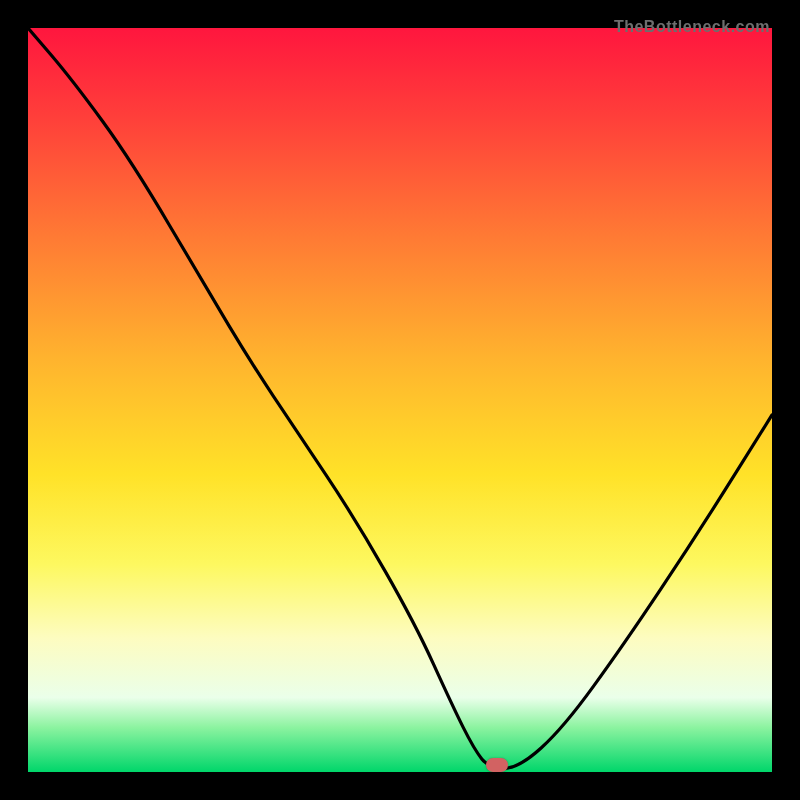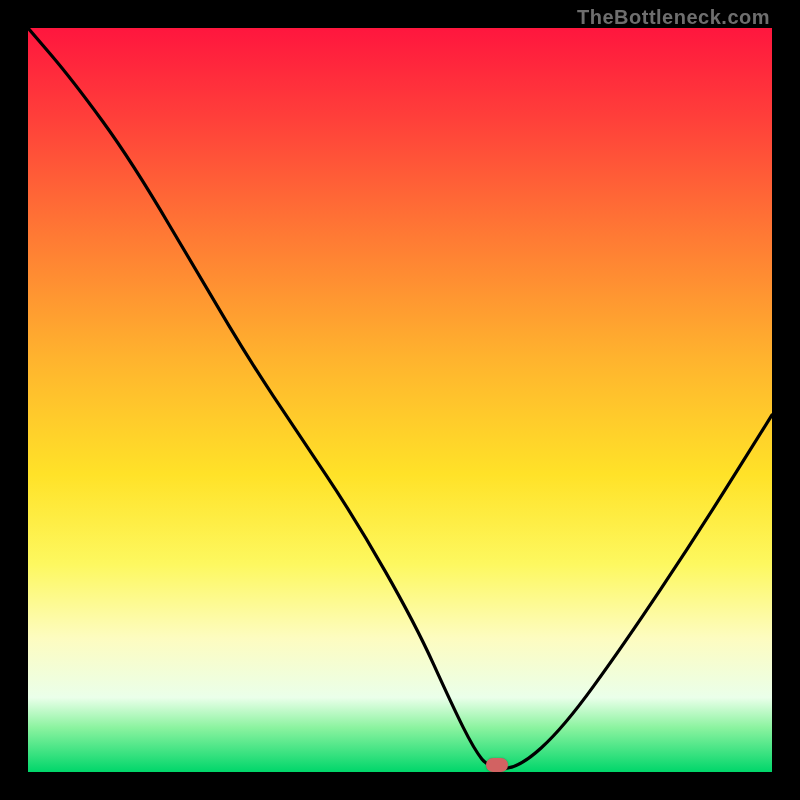--- a/index.html
+++ b/index.html
@@ -10,21 +10,21 @@
           #ff3f3a 12%,
           #ff7a34 28%,
           #ffb22e 44%,
           #ffe228 60%,
           #fdf85f 72%,
           #fdfcc0 82%,
           #eaffea 90%,
           #8cf3a0 94%,
           #00d66a 100%);
         }
-  .watermark{position:absolute;top:6px;right:30px;color:#6e6e6e;font-size:20px;font-weight:600;letter-spacing:0.5px}
+  .watermark{position:absolute;top:18px;right:30px;color:#6e6e6e;font-size:16px;font-weight:600;letter-spacing:0.5px}
   svg.curve{position:absolute;left:28px;top:28px;width:744px;height:744px;pointer-events:none}
   .marker{position:absolute;width:22px;height:14px;border-radius:7px;background:#d26262;
           box-shadow:0 0 2px rgba(0,0,0,.3)}
 </style>
 </head>
 <body>
 
 <div class="outer">
   <div class="plot"></div>
   <svg class="curve" viewBox="0 0 744 744" preserveAspectRatio="none">

